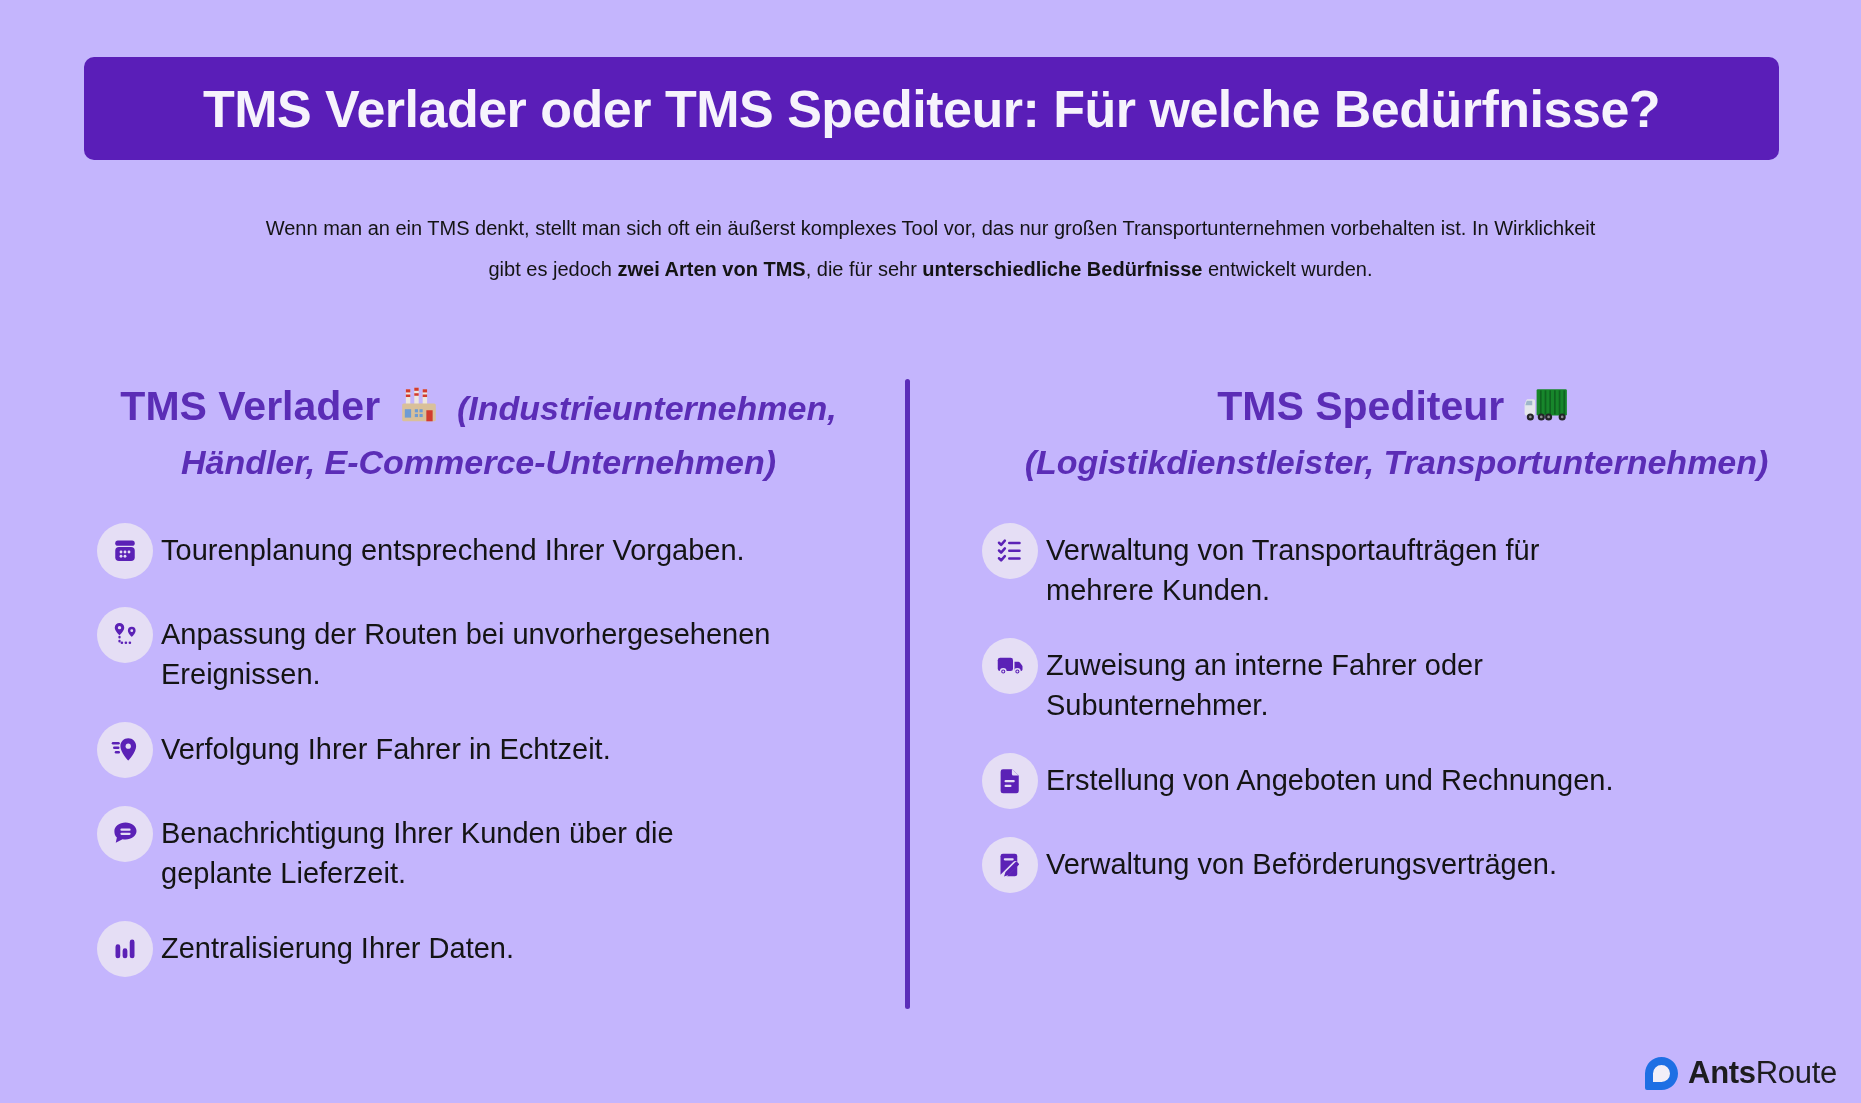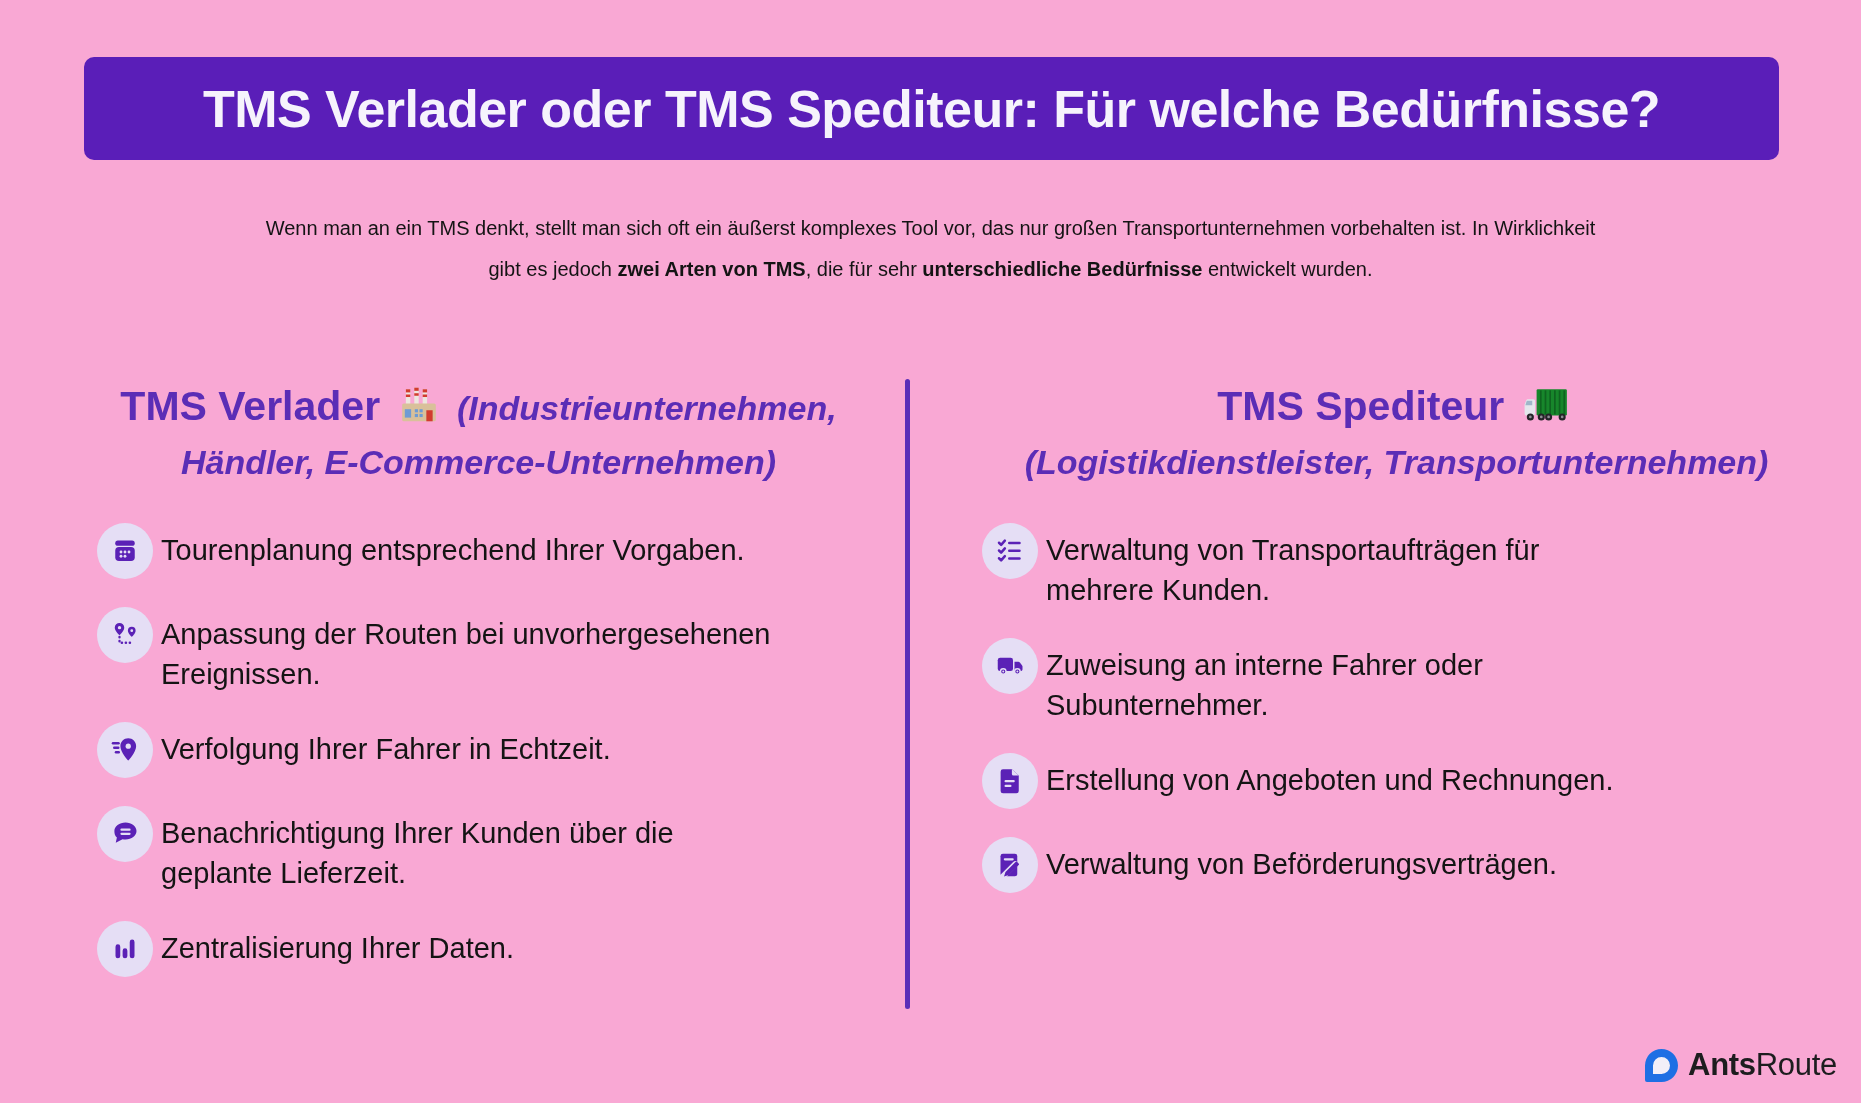--- a/index.html
+++ b/index.html
@@ -4,21 +4,21 @@
 <style>
   * { margin: 0; padding: 0; box-sizing: border-box; }
   html, body { background: #e9e6f2; }
   body { font-family: "Liberation Sans", sans-serif; }
 
   .canvas {
     position: relative;
     width: 1861px;
     height: 1103px;
     margin: 0 auto;
-    background: #f9a8d4;
+    background: #c4b5fd;
     overflow: hidden;
     color: #161616;
   }
 
   
   .banner {
     position: absolute;
     left: 84px; top: 57px;
     width: 1695px; height: 103px;
     background: #5A1EB8;
@@ -107,21 +107,21 @@
     line-height: 40px;
     padding-top: 7px;
     color: #141414;
   }
   .col-left  .item-text { max-width: 625px; }
   .col-right .item-text { max-width: 600px; }
 
   
   .footer {
     position: absolute;
-    right: 24px; bottom: 20px;
+    right: 24px; bottom: 12px;
     display: flex; align-items: center; gap: 10px;
   }
   .logo-mark {
     display: inline-block;
     width: 33px; height: 33px;
     border: 8px solid #1E6FE4;
     border-radius: 50% 50% 50% 2px;
     background: #F2EFF8;
   }
   .brand { font-size: 31px; color: #1d1d1f; letter-spacing: -0.3px; }

